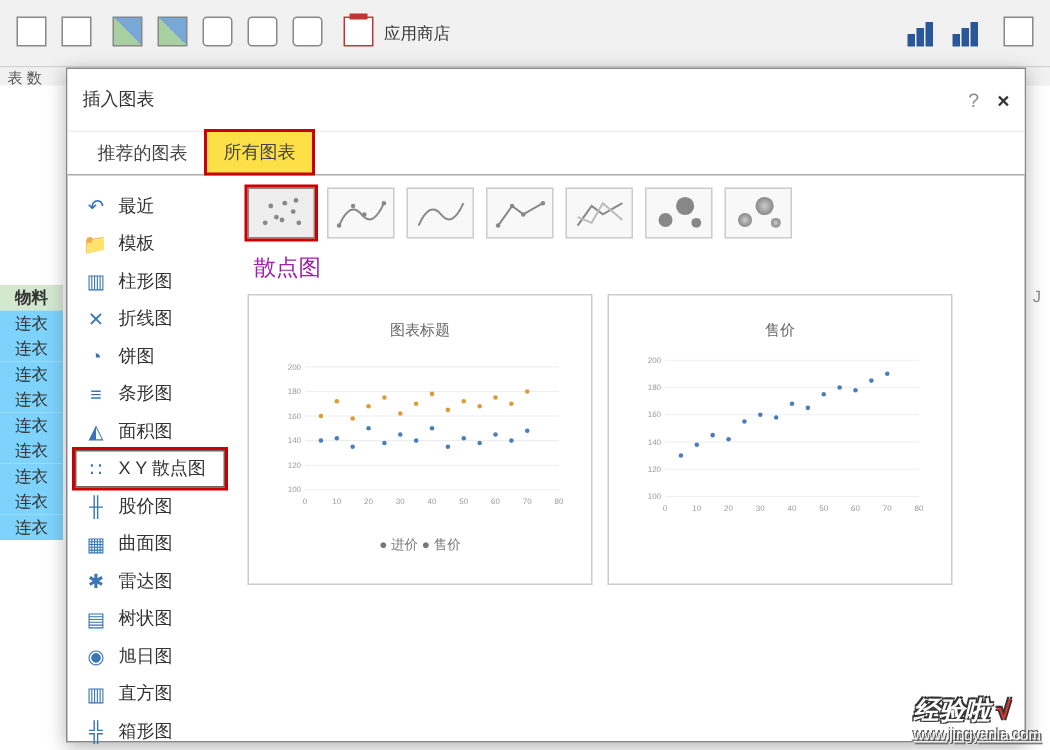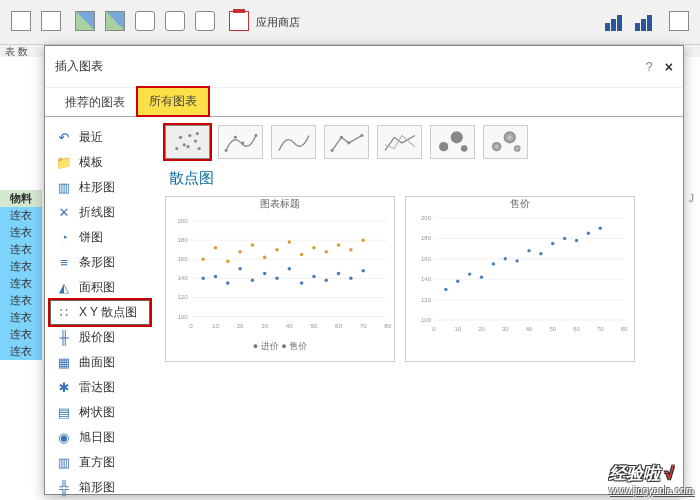--- a/index.html
+++ b/index.html
@@ -31,23 +31,23 @@
 .ct-item.selected { background: #fff; border:1px solid #666; }
 .ct-item.hl { outline: 2px solid #c00; }
 .ct-icon { width: 16px; height: 14px; display: inline-flex; align-items:center; justify-content:center; color: #3a76b6; font-size:13px;}
 .ct-icon.recent { color: #2a6ec2; }
 .main-panel { flex: 1; padding: 8px 10px; }
 .subtype-row { display: flex; gap: 8px; align-items: center; margin-bottom: 10px; }
 .subtype { width: 45px; height: 34px; border: 1px solid #ccc; display:flex; align-items:center; justify-content:center; background:#f8f8f8; cursor:pointer; position:relative;}
 .subtype.sel { border: 1px solid #888; background:#eee; }
 .subtype.hl { outline: 2px solid #c00; }
 .subtype svg { width: 38px; height: 28px; }
-.chart-name { font-size: 15px; color: #0369a1; margin: 4px 0 8px 4px; font-family: Liberation Mono, monospace; }
+.chart-name { font-size: 15px; color: #a21caf; margin: 4px 0 8px 4px; font-family: Liberation Mono, monospace; }
 .previews { display: flex; gap: 10px; }
-.preview { width: 230px; height: 166px; border: 1px solid #ccc; padding: 0; background:#fff;}
+.preview { width: 230px; height: 194px; border: 1px solid #ccc; padding: 16px; background:#fff;}
 .preview .ptitle { text-align:center; font-size:10px; color:#666; margin-bottom:3px;}
 .preview .plegend { text-align:center; font-size:9px; color:#777; margin-top:2px;}
 .preview svg { width: 100%; height: 120px; }
 .left-col { position: absolute; left: 0; top: 58px; width: 42px; font-size: 11px; color: #333; }
 .left-col .row { height: 17px; display:flex; align-items:center; justify-content:center; }
 .left-col .row.hdr { background: #d4e8d0; font-weight:bold; }
 .left-col .row.sel { background: #7dd3fc; }
 .watermark { position:absolute; right:6px; bottom:4px; font-size:17px; font-style:italic; font-weight:bold; color:#fff; text-shadow: -1px -1px 0 #333, 1px -1px 0 #333, -1px 1px 0 #333, 1px 1px 0 #333;}
 .watermark .check { color:#d33; font-style:normal;}
 .watermark .url { display:block; font-size:10px; font-style:normal; font-weight:normal; color:#eee; text-shadow: -1px -1px 0 #555, 1px 1px 0 #555; text-decoration: underline;}

